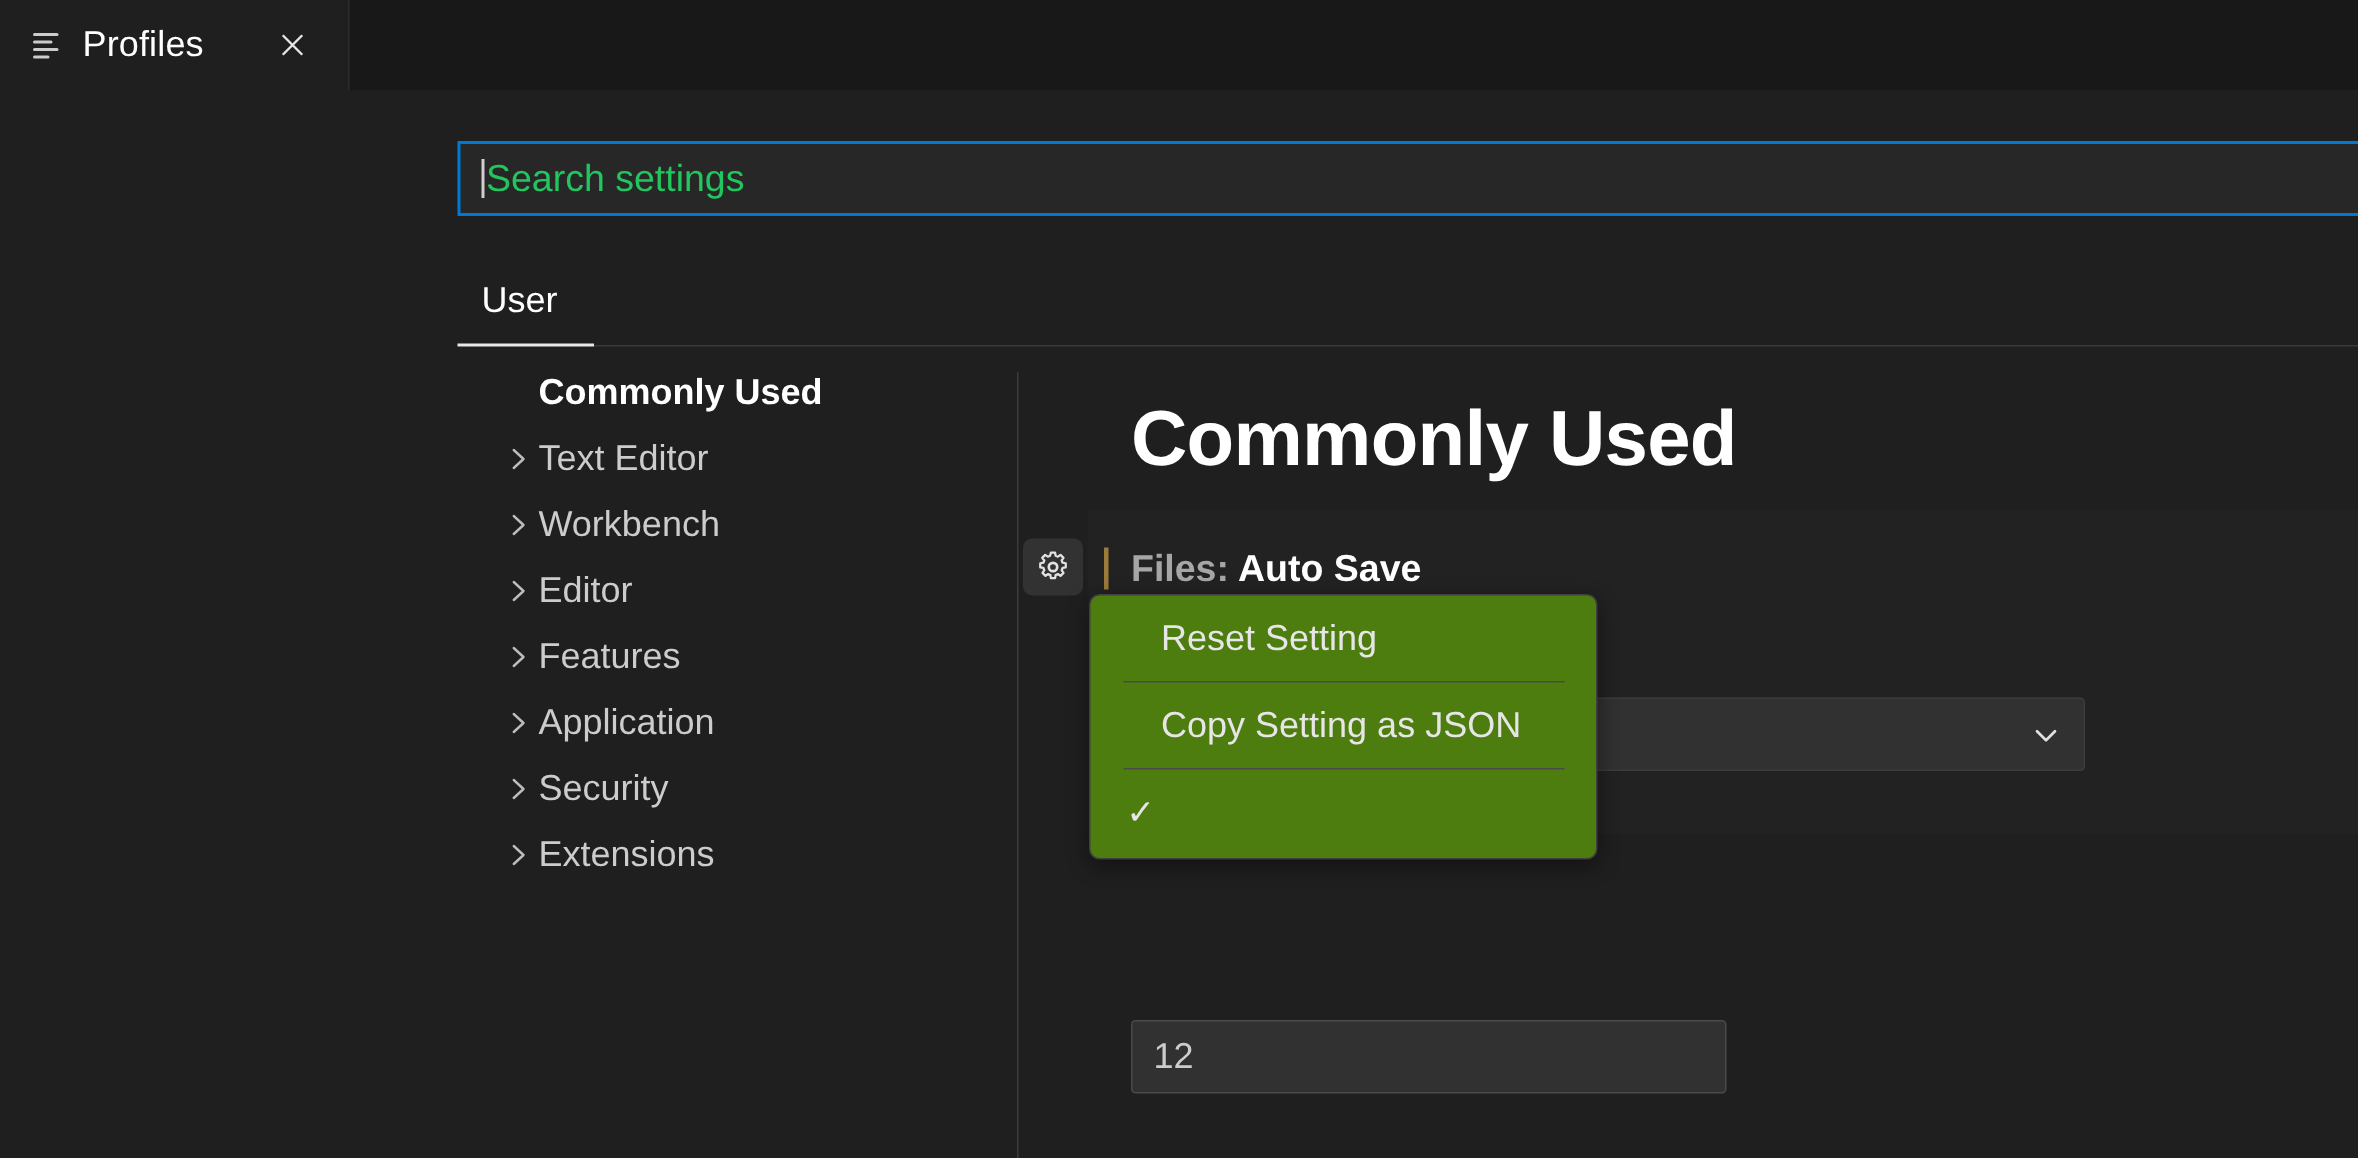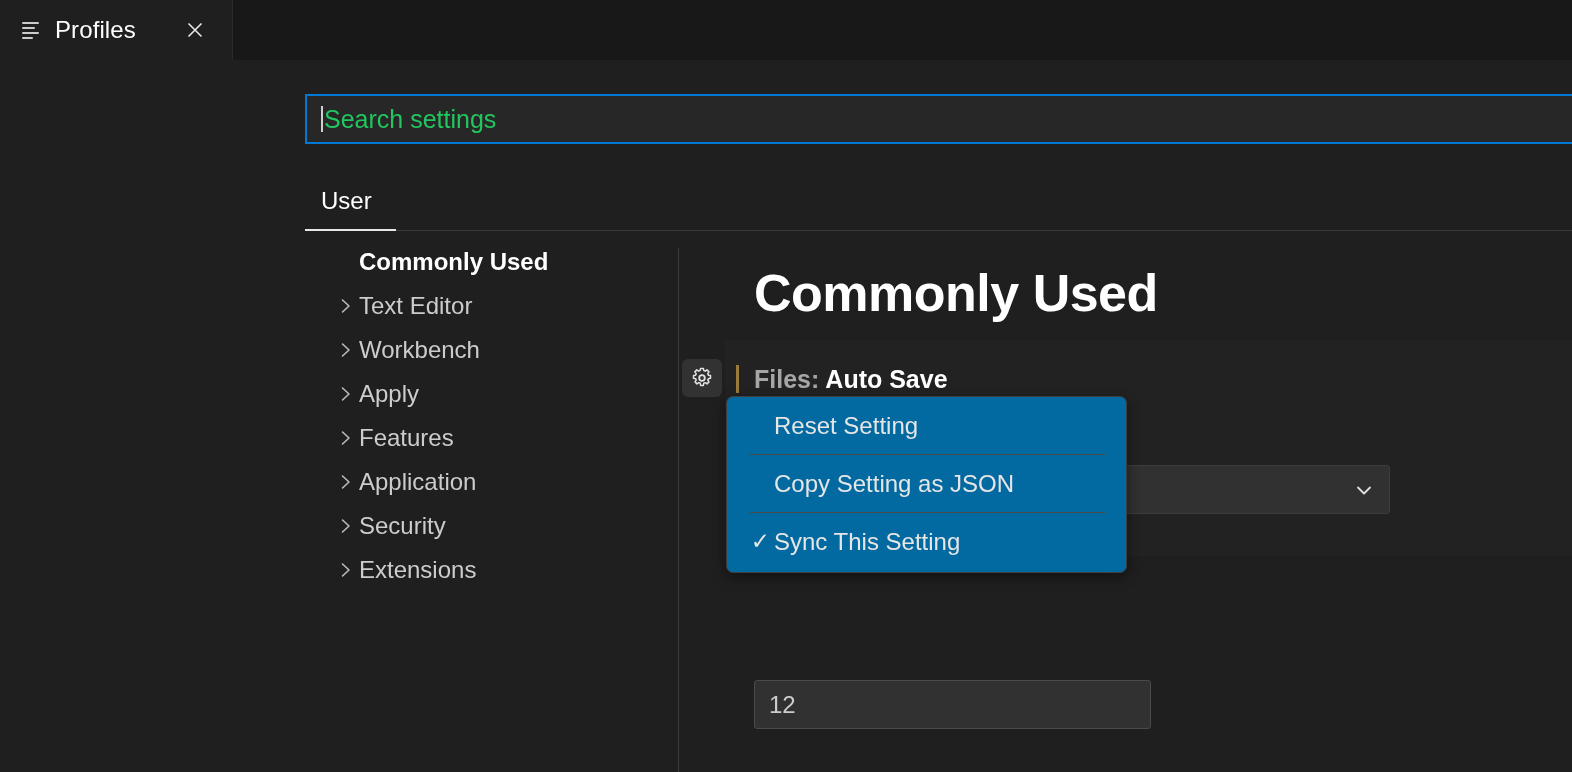--- a/index.html
+++ b/index.html
@@ -183,22 +183,22 @@
     background: #313131;
     border: 1px solid #4a4a4a; border-radius: 3px;
     display: flex; align-items: center;
     padding: 0 14px;
   }
   .text-ctl-value { font-size: 24px; color: #cccccc; }
 
   
   .ctx-menu {
     position: absolute; left: 726px; top: 396px;
-    width: 401px;
-    background: #0369a1;
+    width: 339px;
+    background: #4d7c0f;
     border: 1px solid #3f3f3f;
     border-radius: 7px;
     padding: 7px 12px 9px 0;
     box-shadow: 0 4px 14px rgba(0,0,0,.45);
     z-index: 50;
   }
   .ctx-item {
     height: 43px;
     display: flex; align-items: center;
     padding-left: 20px;
@@ -276,21 +276,21 @@
       </span>
       <span class="toc-label">Workbench</span>
     </div>
 
     <div class="toc-item">
       <span class="toc-chevron">
         <svg width="16" height="20" viewBox="0 0 16 20">
             <path d="M4.5 4 L11 10 L4.5 16" stroke="#bdbdbd" stroke-width="1.6" fill="none" stroke-linecap="round" stroke-linejoin="round"></path>
           </svg>
       </span>
-      <span class="toc-label">Apply</span>
+      <span class="toc-label">Editor</span>
     </div>
 
     <div class="toc-item">
       <span class="toc-chevron">
         <svg width="16" height="20" viewBox="0 0 16 20">
             <path d="M4.5 4 L11 10 L4.5 16" stroke="#bdbdbd" stroke-width="1.6" fill="none" stroke-linecap="round" stroke-linejoin="round"></path>
           </svg>
       </span>
       <span class="toc-label">Features</span>
     </div>
@@ -373,17 +373,16 @@
     <div class="ctx-item">
       <span class="ctx-check"></span>
       <span class="ctx-label">Copy Setting as JSON</span>
     </div>
 
     <div class="ctx-sep"></div>
 
 
     <div class="ctx-item">
       <span class="ctx-check">✓</span>
-      <span class="ctx-label">Sync This Setting</span>
     </div>
   </div>
 
 </div>
 
 </body></html>

